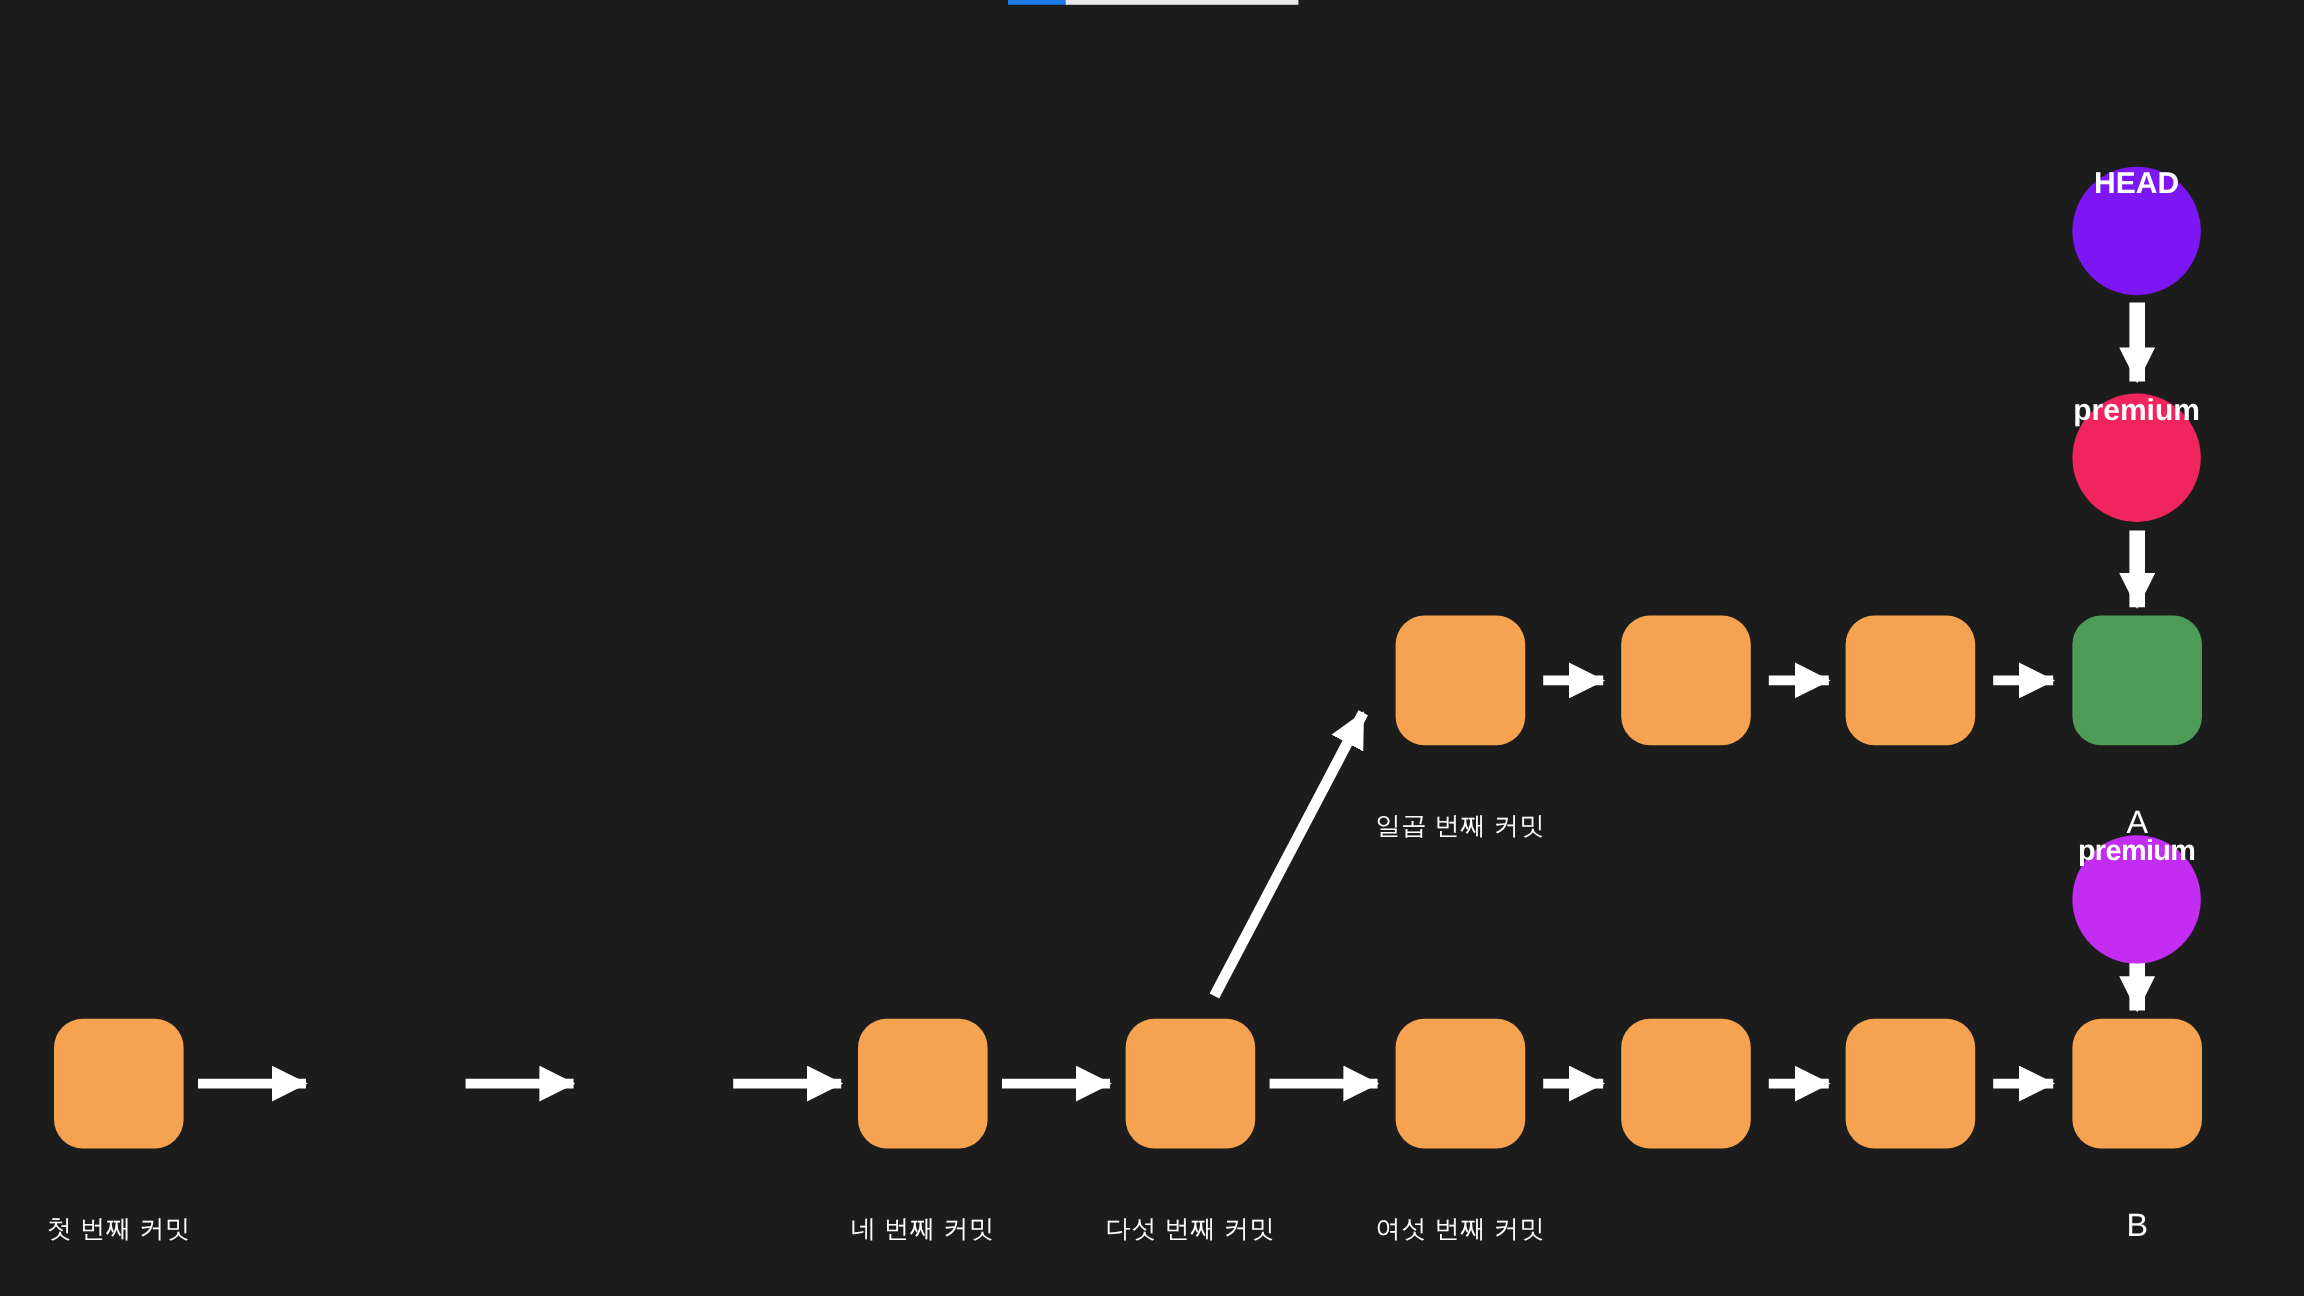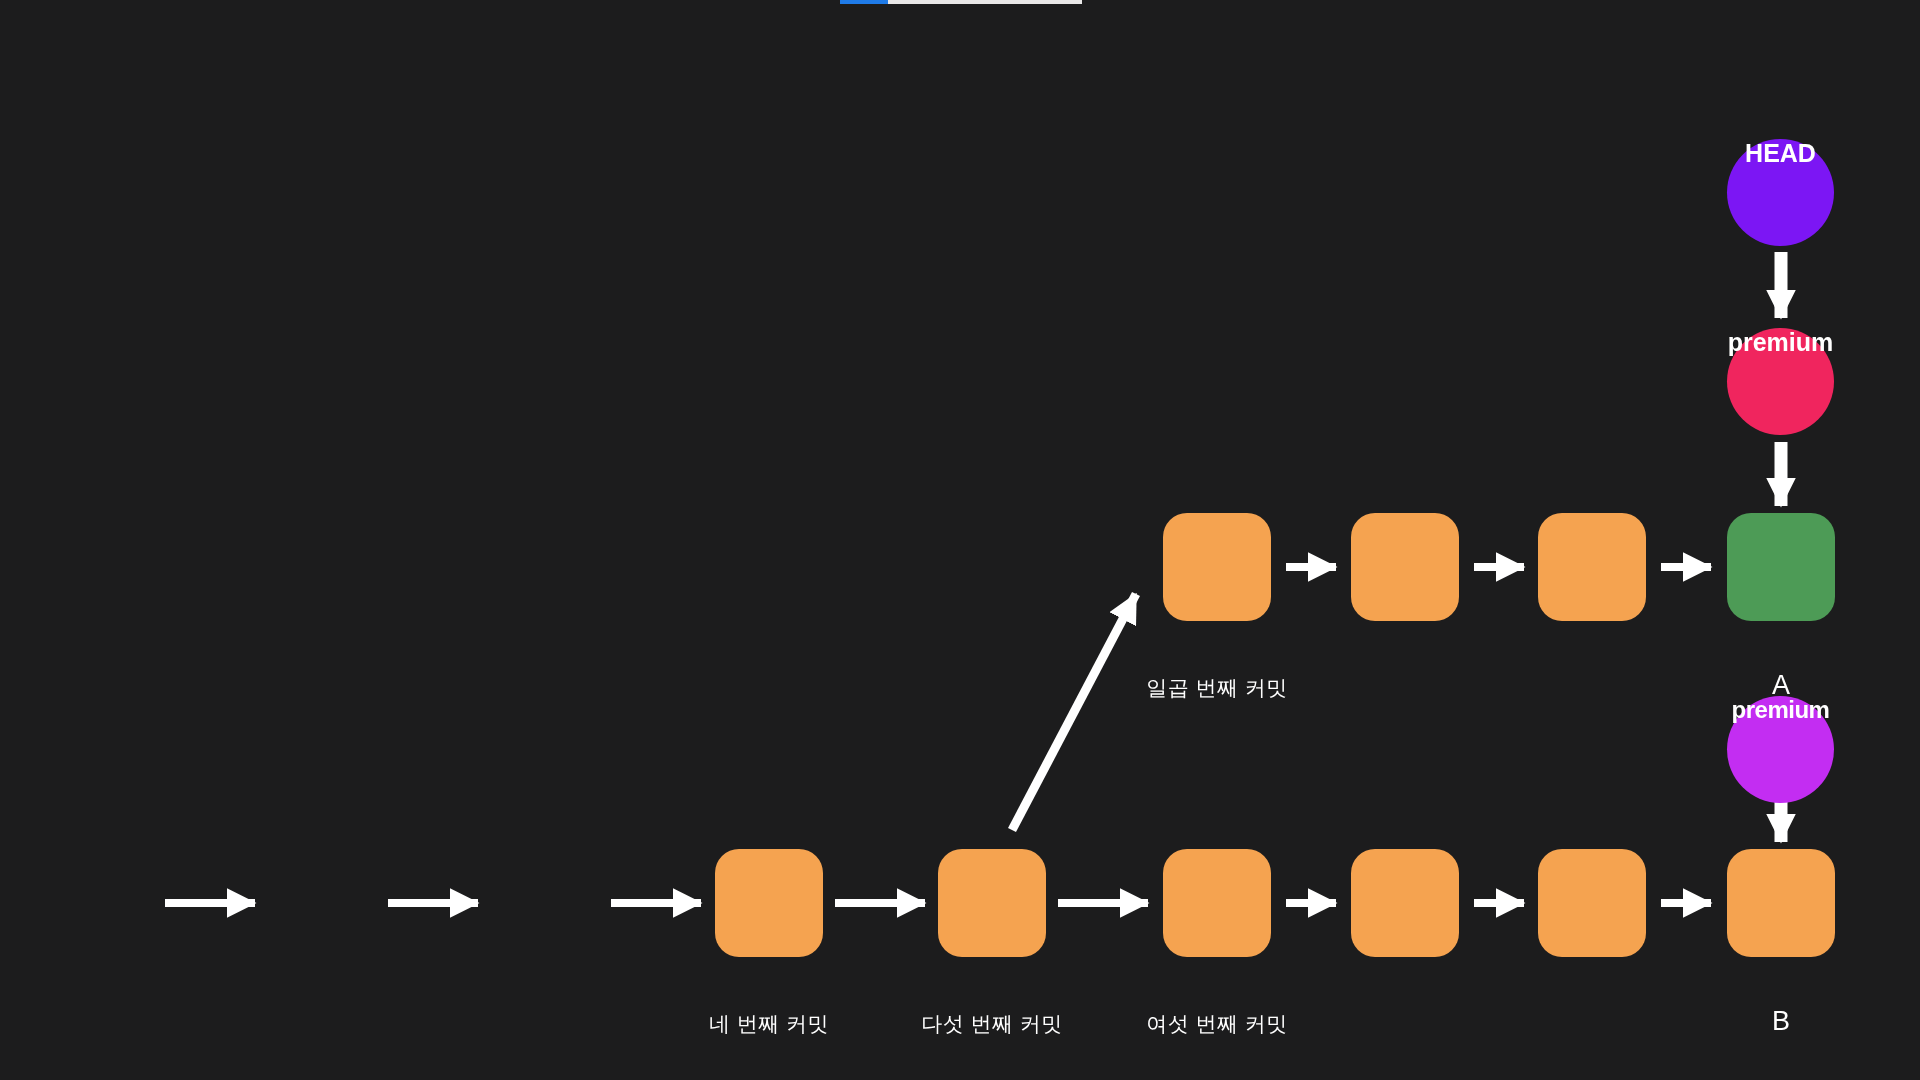--- a/index.html
+++ b/index.html
@@ -54,20 +54,24 @@
     <line x1="1661" y1="903" x2="1711" y2="903" stroke="#fff" stroke-width="8" marker-end="url(#ah)"></line>
     <line x1="1286" y1="567" x2="1336" y2="567" stroke="#fff" stroke-width="8" marker-end="url(#ah)"></line>
     <line x1="1474" y1="567" x2="1524" y2="567" stroke="#fff" stroke-width="8" marker-end="url(#ah)"></line>
     <line x1="1661" y1="567" x2="1711" y2="567" stroke="#fff" stroke-width="8" marker-end="url(#ah)"></line>
     <line x1="1012" y1="830" x2="1136" y2="594" stroke="#fff" stroke-width="9" marker-end="url(#ah)"></line>
     <line x1="1781" y1="252" x2="1781" y2="318" stroke="#fff" stroke-width="13" marker-end="url(#ah)"></line>
     <line x1="1781" y1="442" x2="1781" y2="506" stroke="#fff" stroke-width="13" marker-end="url(#ah)"></line>
     <line x1="1781" y1="776" x2="1781" y2="842" stroke="#fff" stroke-width="13" marker-end="url(#ah)"></line>
   </svg>
 
+  <div class="node" style="left:45px;top:849px">
+    <div class="box orange-box"></div>
+    <div class="node-label">첫 번째 커밋</div>
+  </div>
   <div class="node" style="left:715px;top:849px">
     <div class="box orange-box"></div>
     <div class="node-label">네 번째 커밋</div>
   </div>
   <div class="node" style="left:938px;top:849px">
     <div class="box orange-box"></div>
     <div class="node-label">다섯 번째 커밋</div>
   </div>
   <div class="node" style="left:1163px;top:849px">
     <div class="box orange-box"></div>

